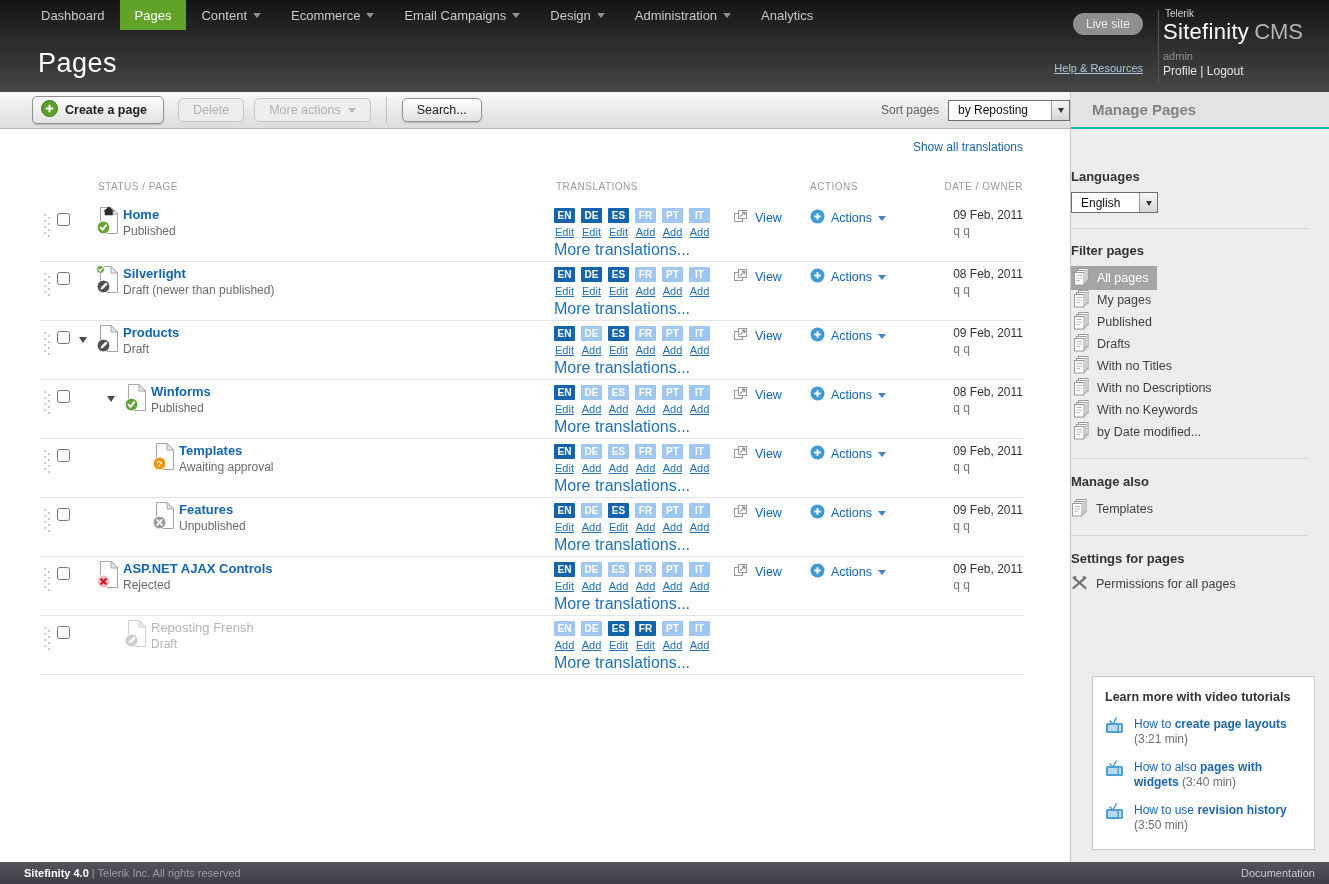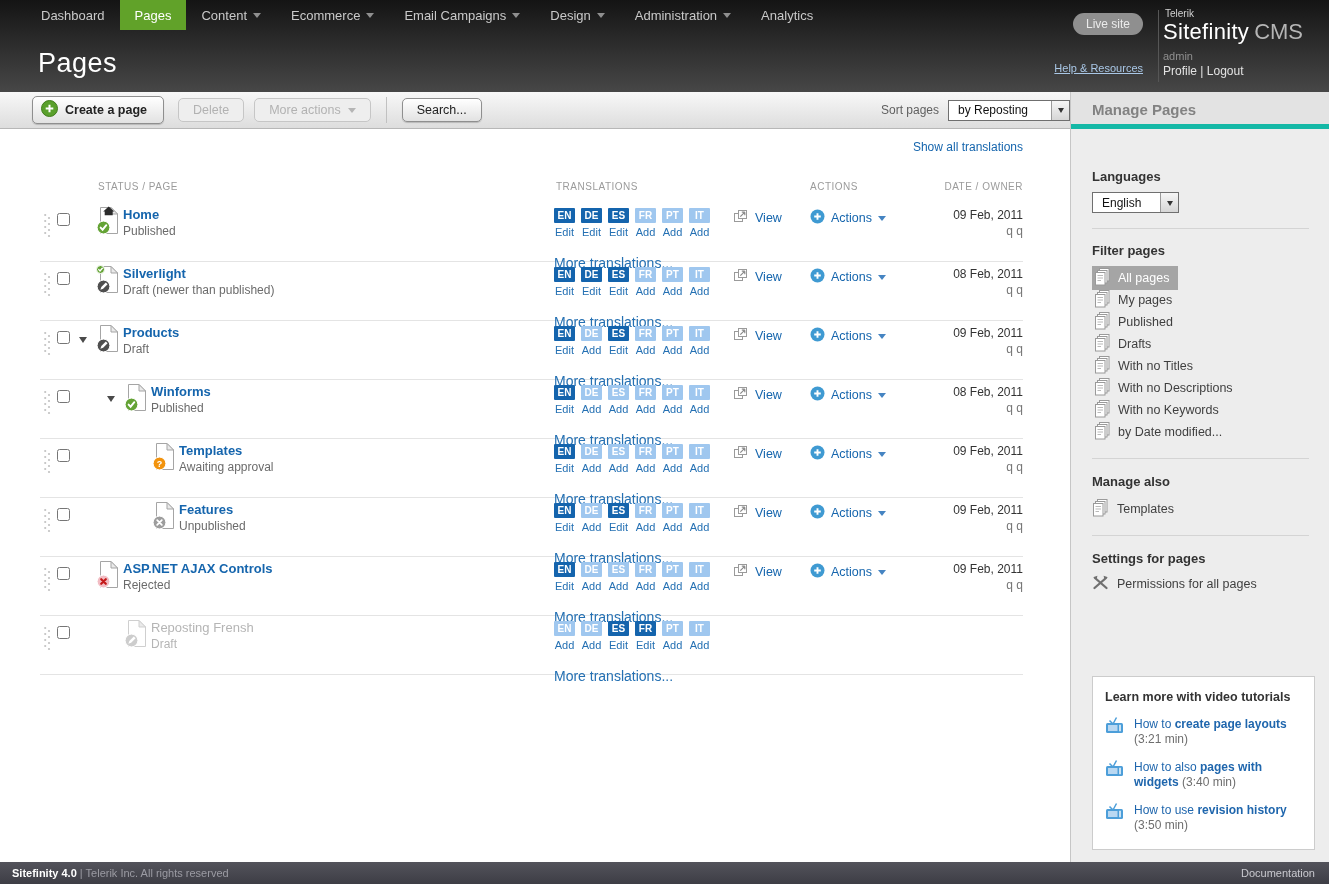--- a/index.html
+++ b/index.html
@@ -70,37 +70,37 @@
   .ptext { position:absolute; top:4px; }
   .ptitle { font-size:13px; font-weight:bold; color:#1565ad; cursor:pointer; white-space:nowrap; }
   .pstatus { font-size:12px; color:#6b6b6b; margin-top:2px; white-space:nowrap; }
   .row.muted .ptitle { color:#b5b5b5; font-weight:normal; cursor:default; }
   .row.muted .pstatus { color:#b5b5b5; }
   .trans { position:absolute; left:514px; top:5px; width:178px; height:32px; }
   .lang-col { position:absolute; top:0; width:21px; text-align:center; }
   .lang-badge { display:block; width:21px; height:15px; line-height:15px; font-size:10px; font-weight:bold;
     color:#fff; background:#9fc7ef; border-radius:1px; text-align:center; cursor:pointer; }
   .lang-badge.on { background:#1464ad; }
-  .lang-action { display:block; margin-top:3px; font-size:11px; color:#2470b3; cursor:pointer; }
-  .more-trans { position:absolute; left:514px; top:52px; font-size:14px; color:#2470b3; cursor:pointer; }
+  .lang-action { display:block; margin-top:3px; font-size:11px; color:#2470b3; cursor:pointer;text-decoration:underline; }
+  .more-trans { position:absolute; left:514px; top:38px; font-size:16px; color:#2470b3; cursor:pointer; }
   .view { position:absolute; left:693px; top:6px; display:flex; gap:7px; align-items:center;
     font-size:12.5px; color:#1565ad; cursor:pointer; }
   .acts { position:absolute; left:770px; top:6px; display:flex; gap:6px; align-items:center;
     font-size:12.5px; color:#1565ad; cursor:pointer; }
   .acts .caret-blue { width:0;height:0;border:4px solid transparent;border-top:5px solid #4584c2; margin-top:5px; }
-  .datecol { position:absolute; right:0; top:5px; text-align:right; }
+  .datecol { position:absolute; right:0; top:5px; }
   .date { font-size:12px; color:#333; }
   .owner { font-size:12px; color:#757575; margin-top:2px; }
 
   
   .sidebar { position:absolute; left:1070px; top:92px; width:259px; height:770px;
     background:#ededed; border-left:1px solid #c6c6c6; }
-  .sb-band { height:37px; background:#e3e3e3; border-bottom:5px solid #14b8a6; line-height:36px;
+  .sb-band { height:37px; background:#e3e3e3; border-bottom:2px solid #14b8a6; line-height:36px;
     padding-left:21px; font-size:15px; font-weight:bold; color:#828282; }
-  .sb-content { position:relative; padding-left:21px; }
+  .sb-content { position:relative; }
   .sb-h { font-size:13px; font-weight:bold; color:#333; }
   .h-lang { padding-top:40px; }
   .sb-select { margin-top:8px; display:inline-flex; }
   .sb-div { border-top:1px solid #d4d4d4; margin:15px 20px 0 0; }
   .filters { margin-top:9px; }
   .f-item { height:22px; display:flex; align-items:center; cursor:pointer; }
   .f-inner { display:flex; align-items:center; gap:7px; padding:1px 9px 1px 2px;
     font-size:12.5px; color:#3f3f3f; }
   .f-item.selected .f-inner { background:#a5a5a5; color:#fff; }
   .h-manage { margin-top:15px; }
@@ -111,21 +111,21 @@
     border:1px solid #cccccc; padding:13px 12px 16px 12px; }
   .tut-title { font-size:12.5px; font-weight:bold; color:#333; }
   .tut-item { display:flex; gap:9px; margin-top:13px; font-size:12px; color:#1f66ad;
     line-height:1.25; cursor:pointer; }
   .tut-text b { font-weight:bold; }
   .tut-time { color:#6e6e6e; }
 
   
   .footer { position:absolute; left:0; top:862px; width:1329px; height:22px;
     background:linear-gradient(#53535b,#3d3d45); font-size:11px; line-height:22px; color:#9b9ba3; }
-  .footer .prod { color:#fff; font-weight:bold; margin-left:12px; }
+  .footer .prod { color:#fff; font-weight:bold; margin-left:24px; }
   .footer .doc { position:absolute; right:14px; top:0; color:#c9c9cf; cursor:pointer; }
 </style>
 </head>
 <body>
 
 <div class="header">
   <div class="nav">
       <div class="nav-item">
         <span>Dashboard</span>
       </div>

